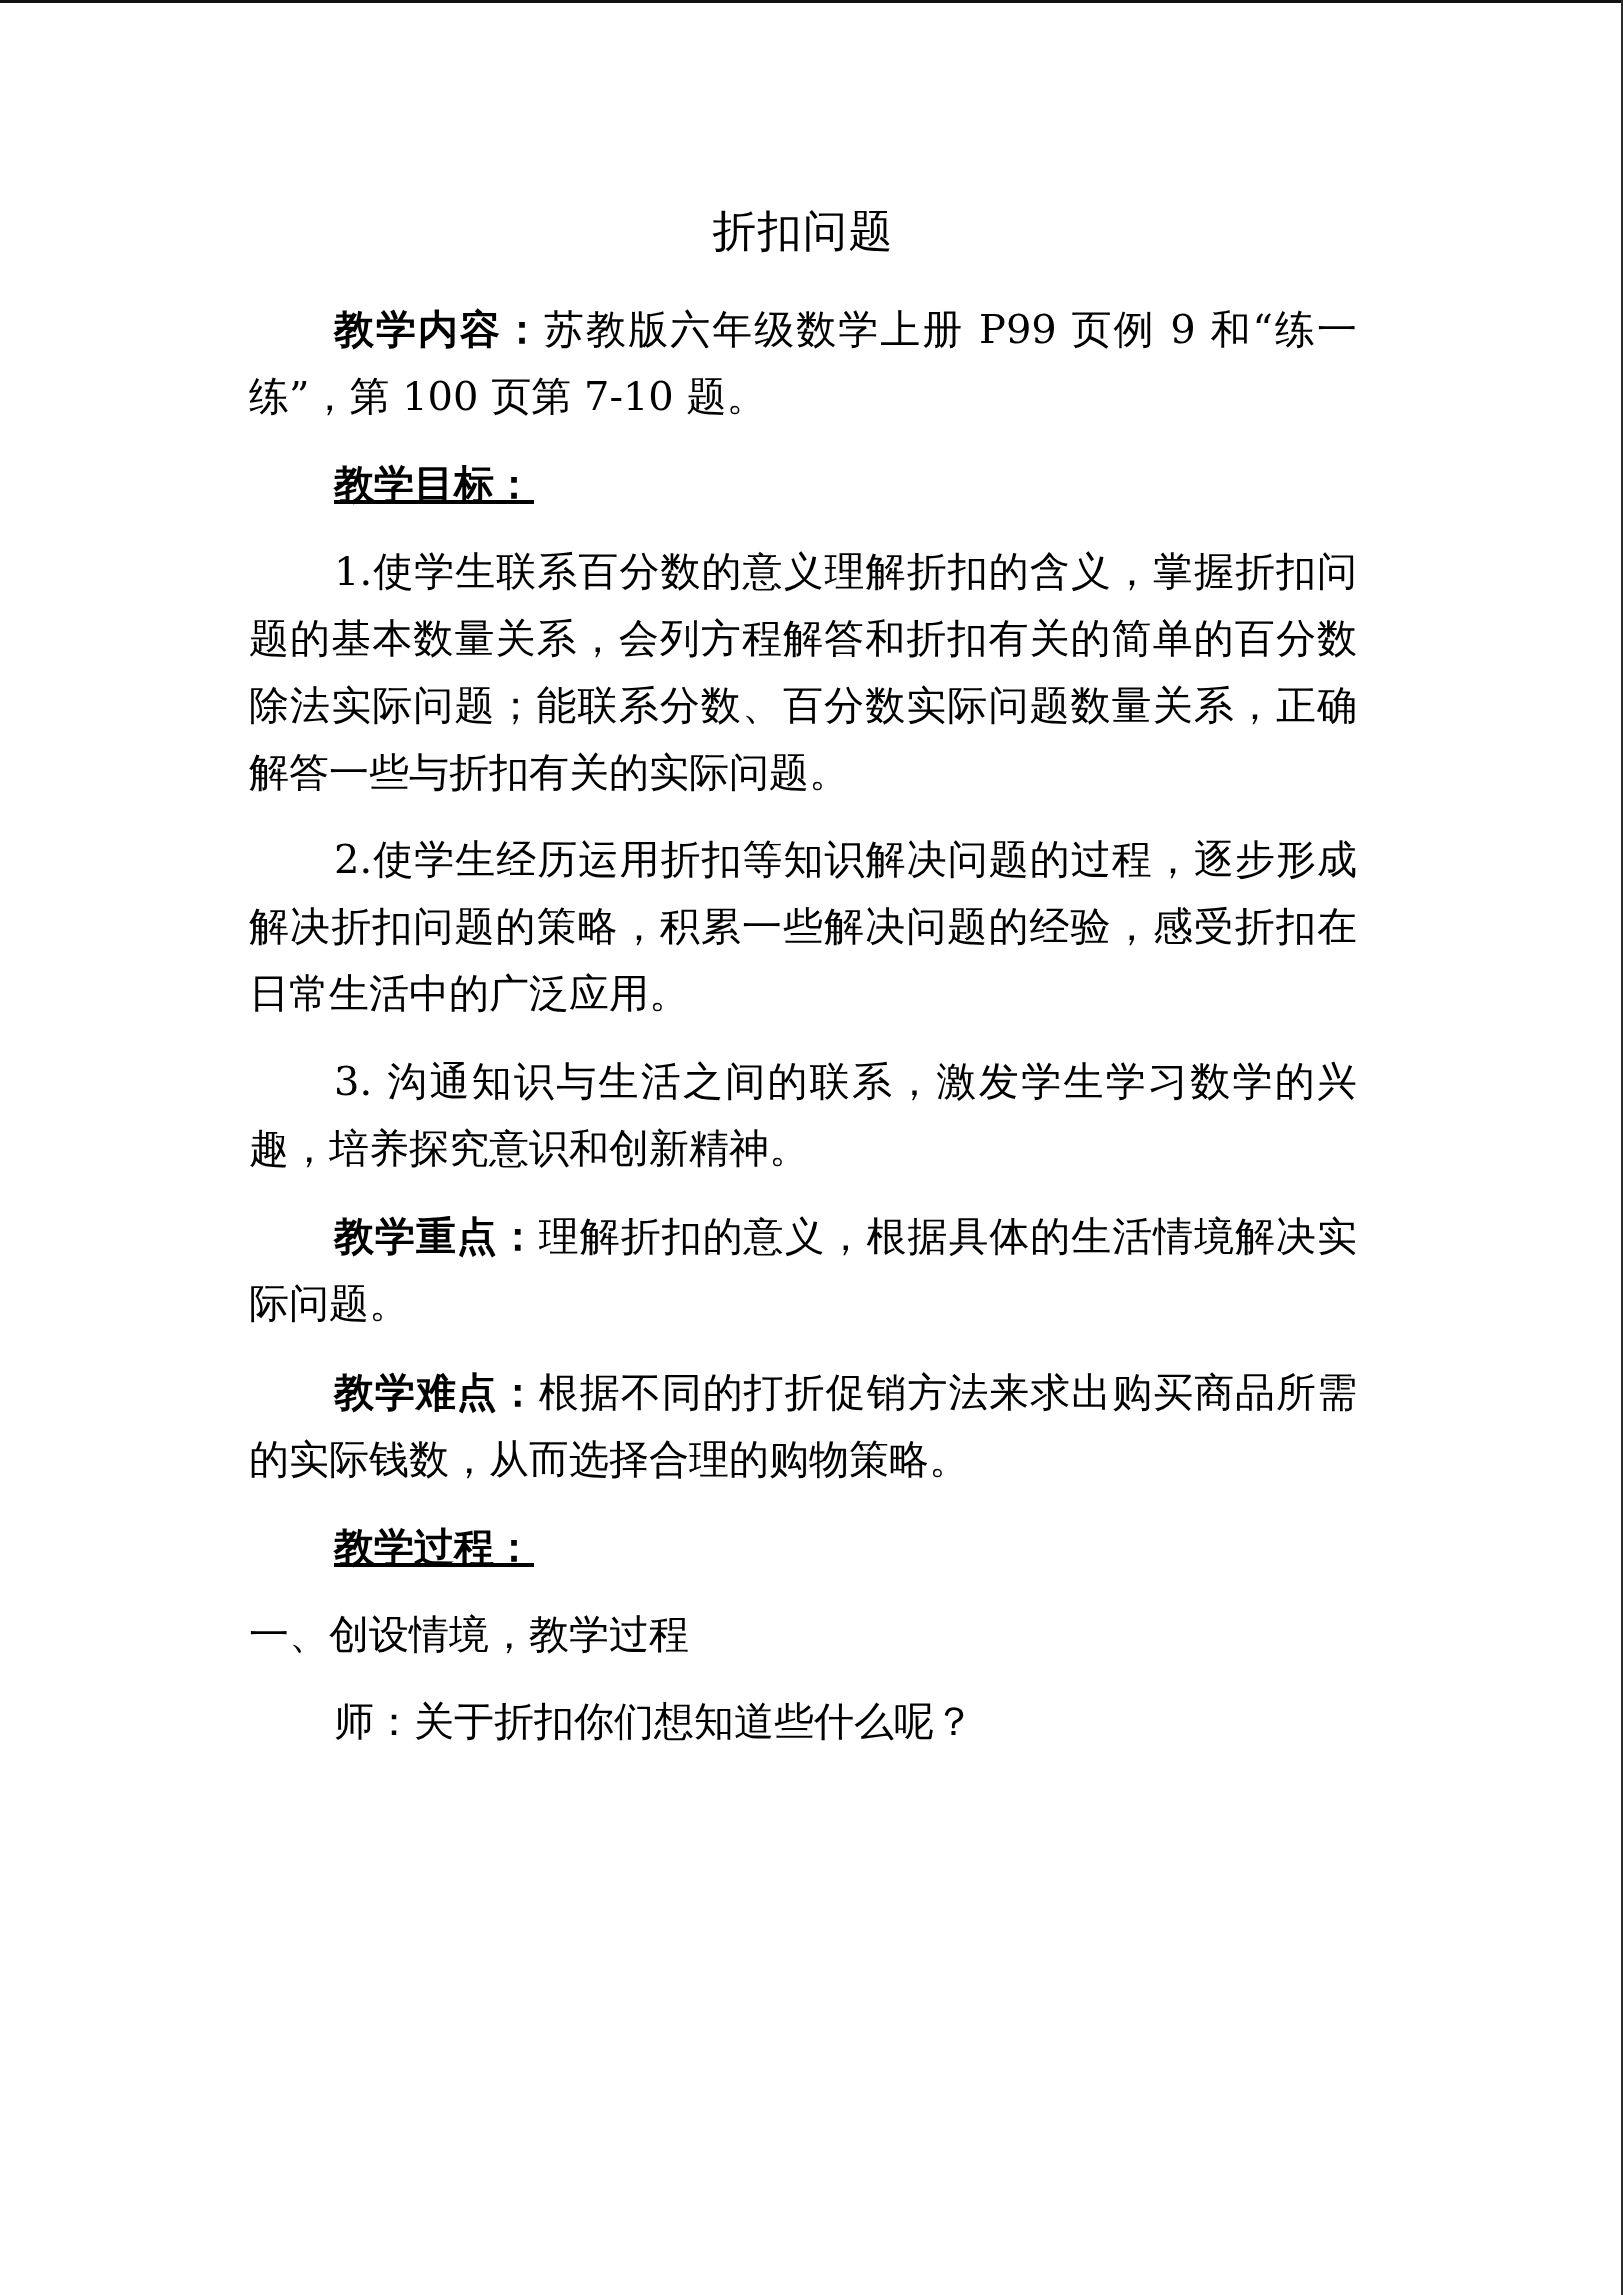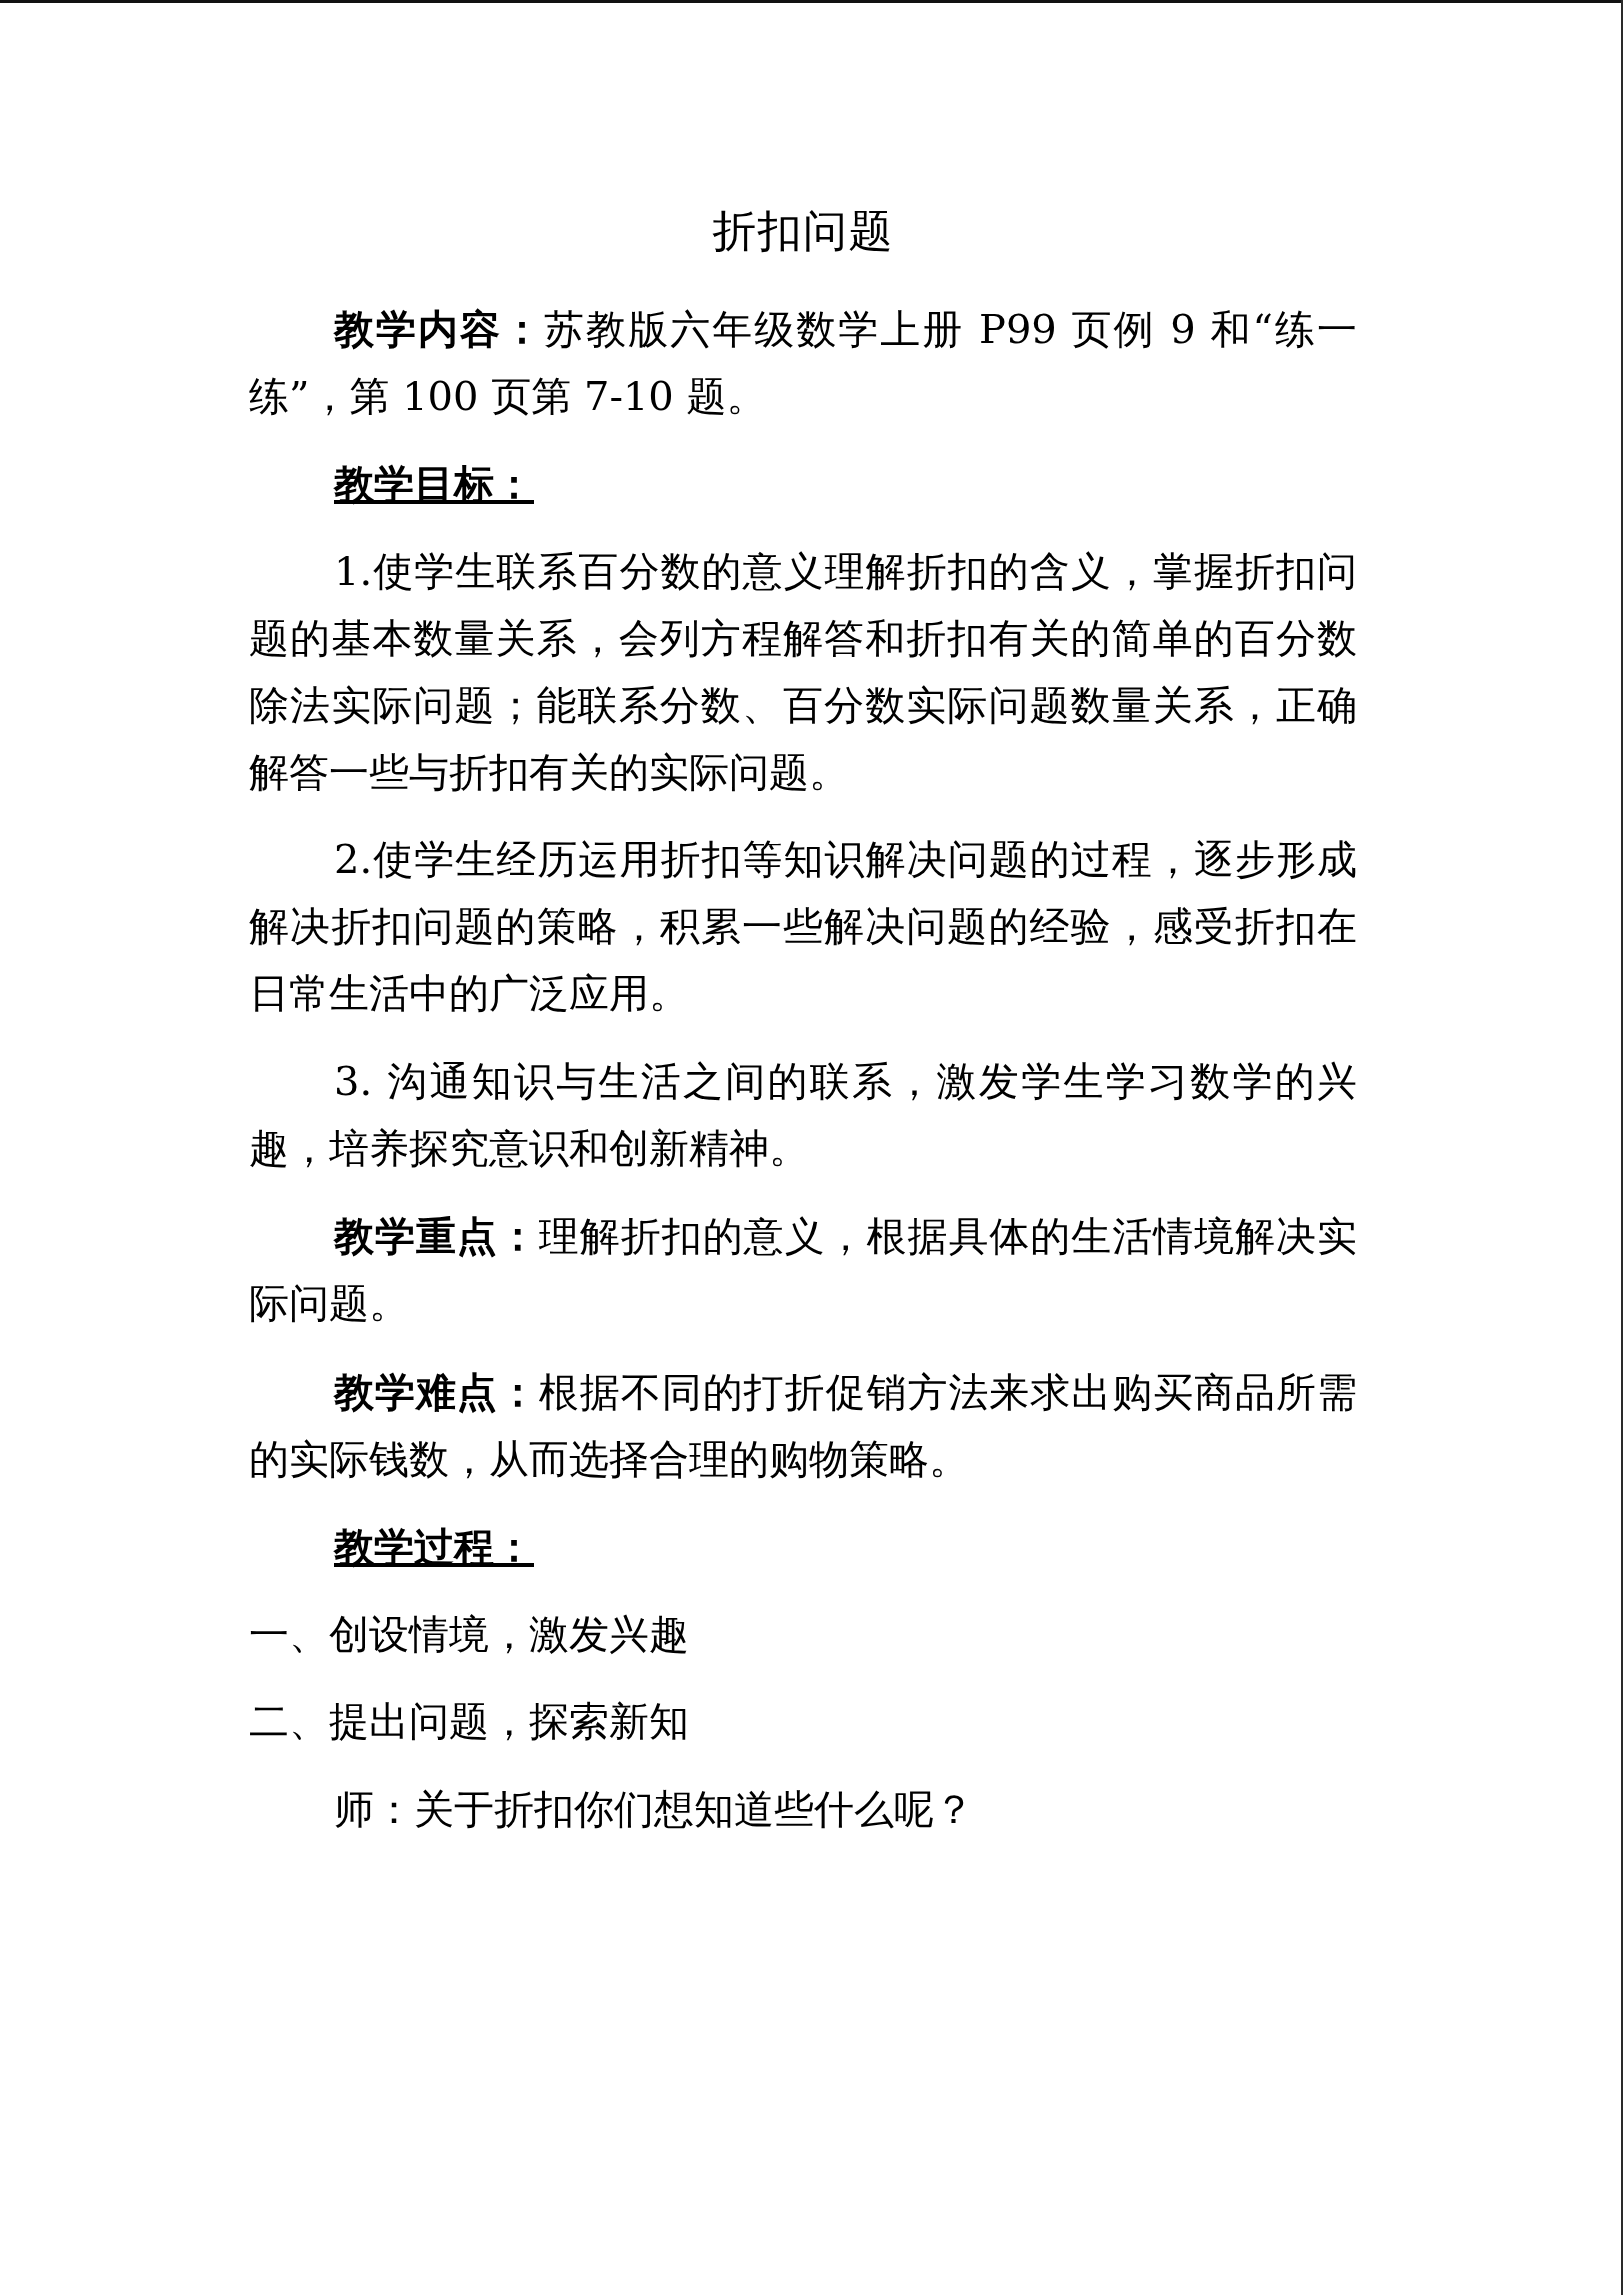--- a/index.html
+++ b/index.html
@@ -96,23 +96,22 @@
     <p class="para">2.使学生经历运用折扣等知识解决问题的过程，逐步形成解决折扣问题的策略，积累一些解决问题的经验，感受折扣在日常生活中的广泛应用。</p>
 
     <p class="para">3. 沟通知识与生活之间的联系，激发学生学习数学的兴趣，培养探究意识和创新精神。</p>
 
     <p class="para"><span class="lead">教学重点：</span><span>理解折扣的意义，根据具体的生活情境解决实际问题。</span></p>
 
     <p class="para"><span class="lead">教学难点：</span><span>根据不同的打折促销方法来求出购买商品所需的实际钱数，从而选择合理的购物策略。</span></p>
 
     <p class="heading">教学过程：</p>
 
-    <p class="section-head">一、创设情境，激发兴趣</p>
+    <p class="section-head">一、创设情境，教学过程</p>
 
 
-    <p class="section-head">二、提出问题，探索新知</p>
 
 
     <p class="para">师：关于折扣你们想知道些什么呢？</p>
 
   </div>
 </div>
 
 
 </body></html>

